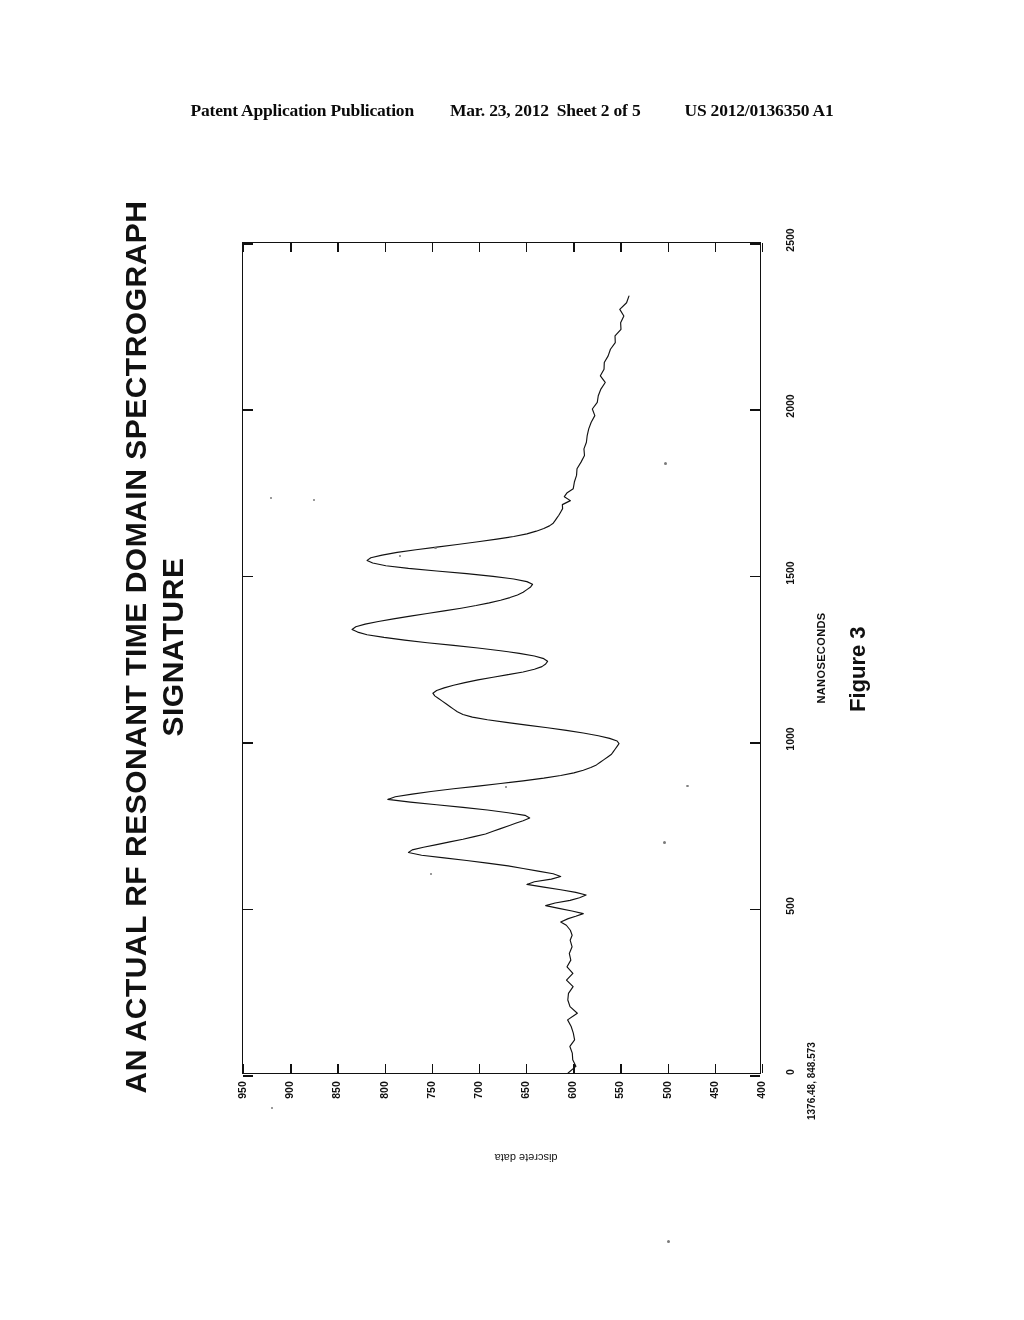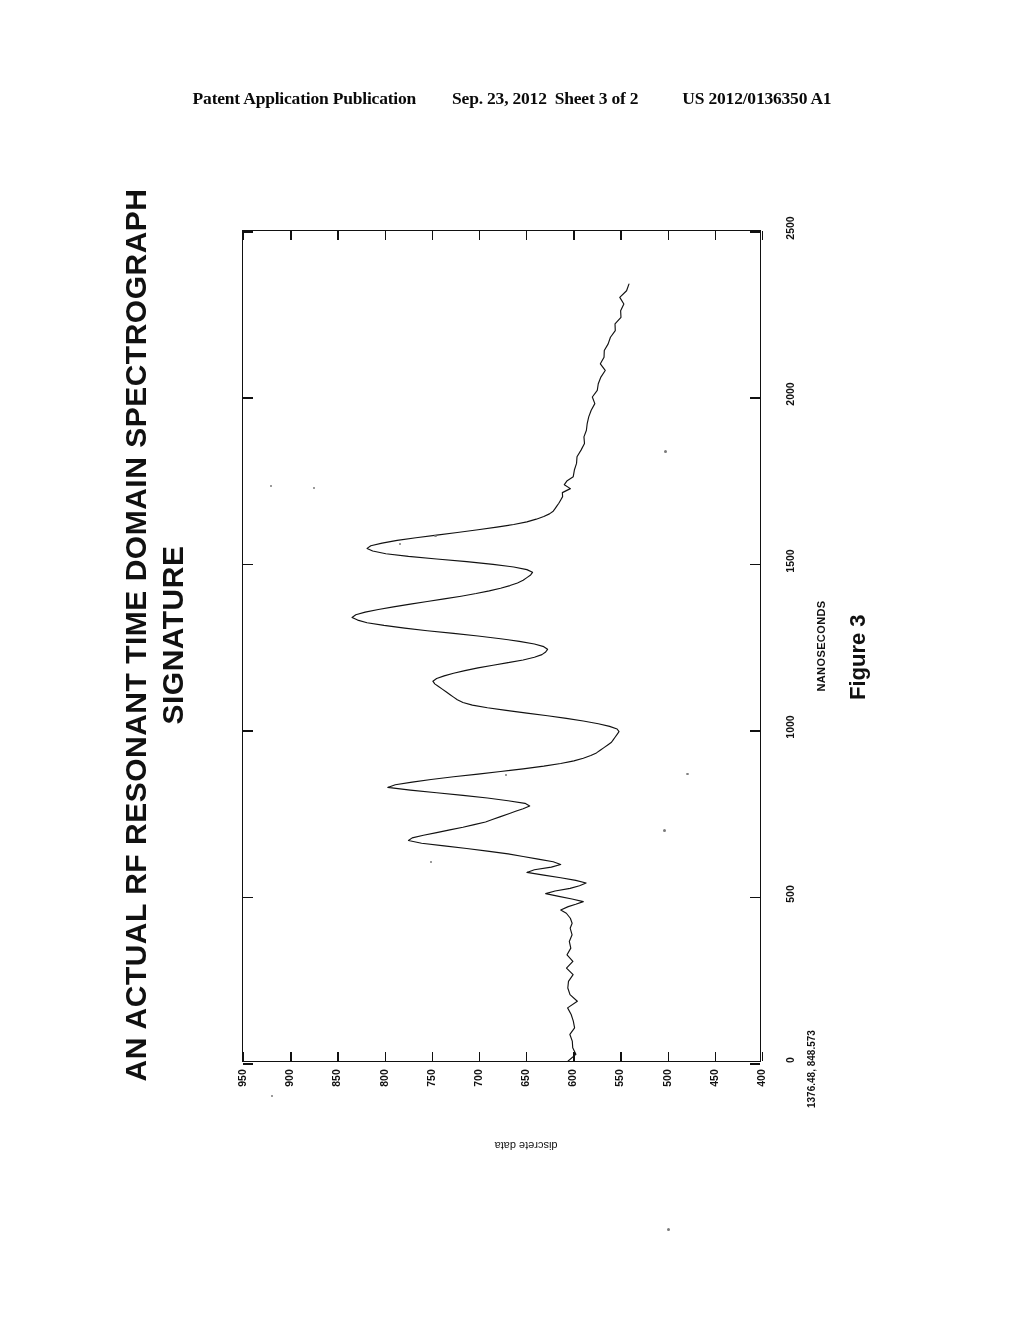--- a/index.html
+++ b/index.html
@@ -1,21 +1,21 @@
 <!DOCTYPE html>
 <html><head>
 <meta charset="utf-8">
 <style>
   html,body{margin:0;padding:0;}
   body{
     width:1024px;height:1320px;background:#fff;
     font-family:"Liberation Serif",serif;
     position:relative;overflow:hidden;
   }
-  .page{position:absolute;inset:0;}
+  .page{position:absolute;inset:0;margin-top:12px;}
 
   
   .hdr{
     position:absolute;left:0;right:0;top:88px;height:30px;
     display:flex;justify-content:center;align-items:baseline;
     font-family:"Liberation Serif",serif;
     font-weight:bold;font-size:17.5px;color:#0a0a0a;
     letter-spacing:-0.2px;white-space:nowrap;
   }
   .hdr .h1{margin-right:36px;}
@@ -112,22 +112,22 @@
   }
   .speck{position:absolute;background:#7a7a7a;border-radius:50%;}
 </style>
 </head>
 <body>
 
 <div class="page">
 
   <div class="hdr">
     <span class="h1">Patent Application Publication</span>
-    <span class="h2">Sep. 23, 2012</span>
-    <span class="h3">Sheet 3 of 2</span>
+    <span class="h2">Mar. 23, 2012</span>
+    <span class="h3">Sheet 2 of 5</span>
     <span class="h4">US 2012/0136350 A1</span>
   </div>
 
   <div class="figwrap">
 
     <div class="title">
       <span class="l1">AN ACTUAL RF RESONANT TIME DOMAIN SPECTROGRAPH</span>
       <span class="l2">SIGNATURE</span>
     </div>
 

